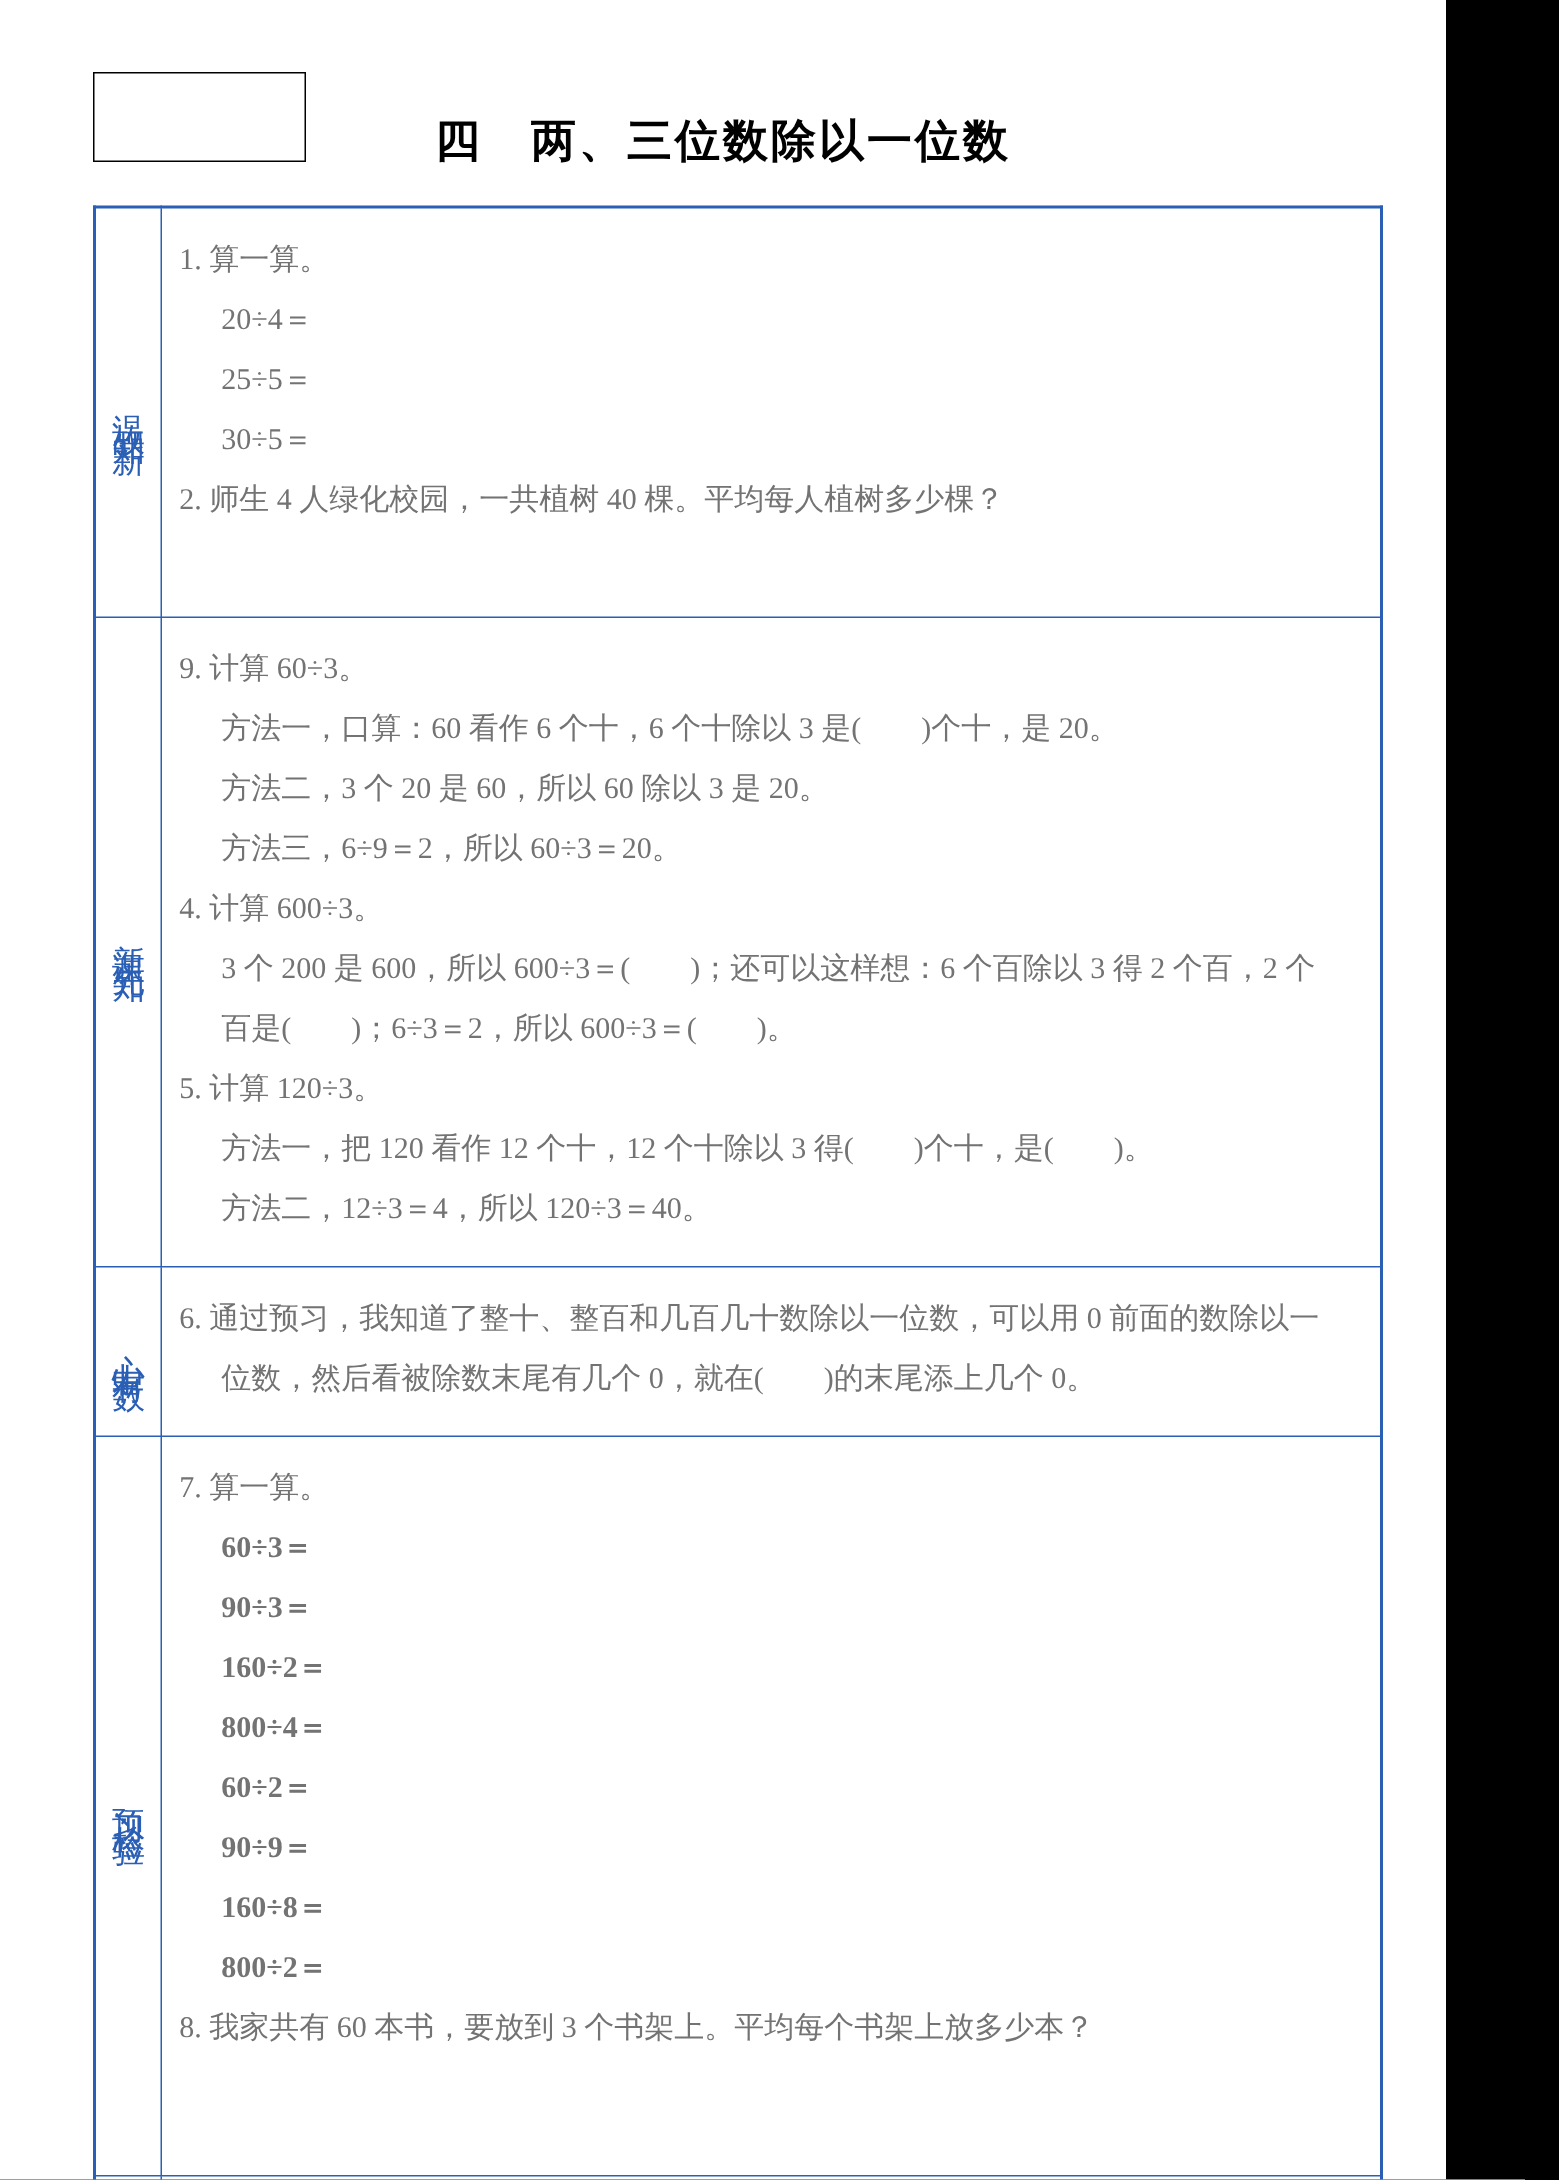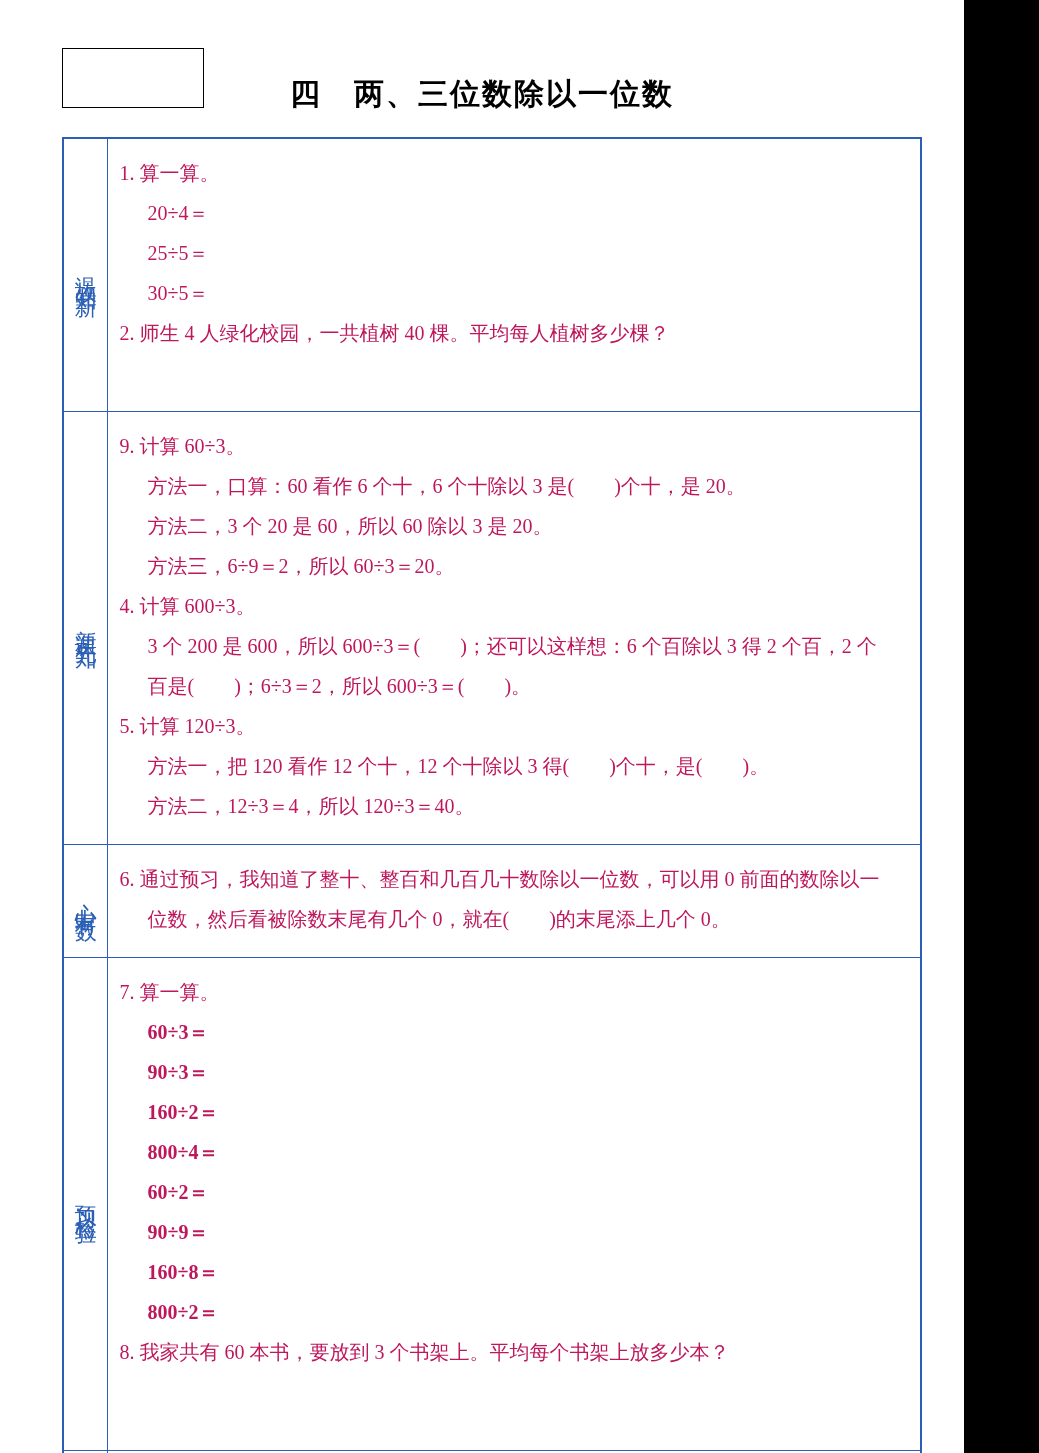--- a/index.html
+++ b/index.html
@@ -81,21 +81,21 @@
       width: 44px;
       color: #2a5fb5;
       font-size: 22px;
       text-align: center;
       vertical-align: middle !important;
       padding: 8px 0;
       line-height: 1.4;
     }
     .side span { writing-mode: vertical-rl; text-orientation: upright; letter-spacing: 6px; }
     .content {
-      color: #be185d;
+      color: #737373;
       font-size: 20px;
       padding: 14px 18px 18px 12px;
       line-height: 2;
     }
     .indent { padding-left: 28px; flex-direction: column; }
     .row3 { display: flex; gap: 0; }
     .row3 > div { flex: 1; }
     .row4 { display: flex; font-weight: bold; }
     .row4 > div { flex: 1; }
     .extra-gap { height: 40px; }

